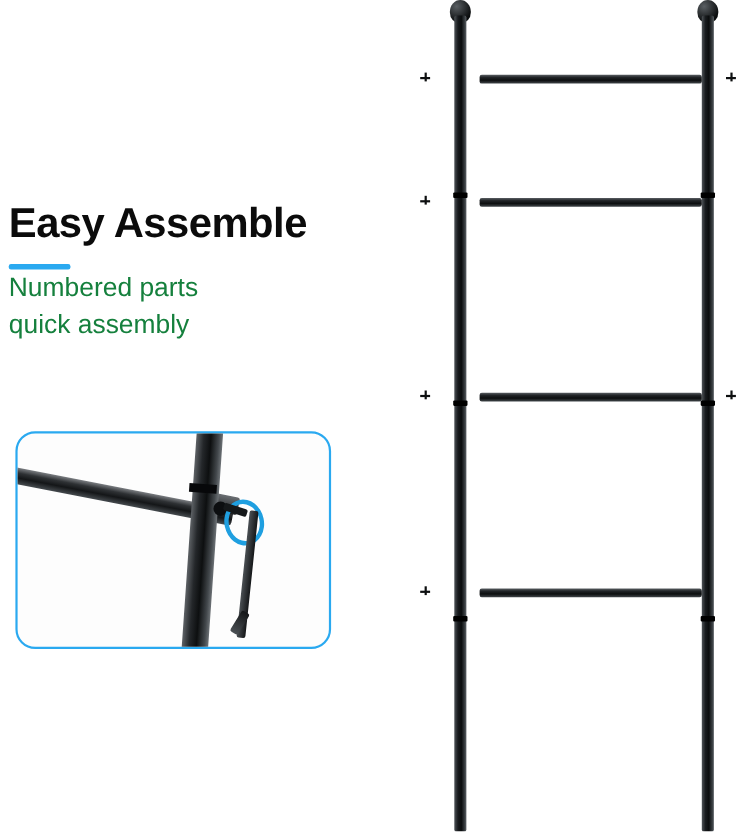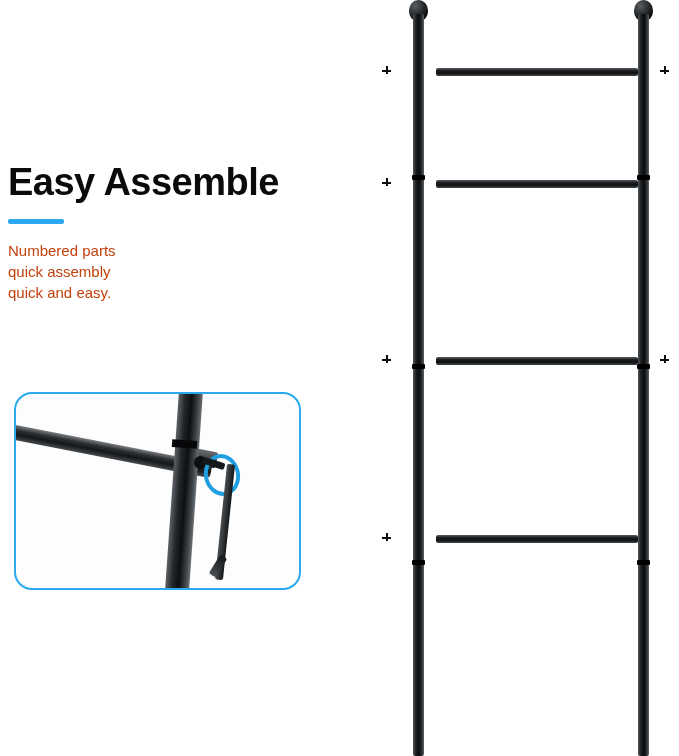--- a/index.html
+++ b/index.html
@@ -13,44 +13,43 @@
     position: relative;
     overflow: hidden;
     font-family: "Liberation Sans", sans-serif;
     -webkit-font-smoothing: antialiased;
   }
 
   
   .copy-block {
     position: absolute;
     left: 8px;
-    top: 163px;
+    top: 184px;
     width: 350px;
   }
   .headline {
     font-size: 38px;
     font-weight: bold;
     color: #0b0b0b;
     letter-spacing: -0.5px;
     line-height: 1.05;
     margin: 0;
     white-space: nowrap;
   }
   .accent-rule {
     margin-top: 16px;
     width: 56px;
     height: 5px;
     background: #2aa9f0;
     border-radius: 2px;
   }
   .subcopy {
-    margin-top: 16px;
-    font-size: 15px;
+    font-size: 24px;
     line-height: 1.42;
-    color: #c2410c;
+    color: #15803d;
     font-weight: 400;
   }
   .subcopy span { display: block; }
 
   
   .detail-card {
     position: absolute;
     left: 14px;
     top: 392px;
     width: 283px;
@@ -186,21 +185,20 @@
 </style>
 </head>
 <body>
 
 <div class="copy-block">
   <h1 class="headline">Easy Assemble</h1>
   <div class="accent-rule"></div>
   <div class="subcopy">
     <span>Numbered parts</span>
     <span>quick assembly</span>
-    <span>quick and easy.</span>
   </div>
 </div>
 
 <div class="detail-card">
   <div class="detail-inner">
     <div class="d-hbar"></div>
     <div class="d-hbar-end"></div>
     <div class="d-pole"></div>
     <div class="d-pole-joint"></div>
     <div class="d-knob"></div>

